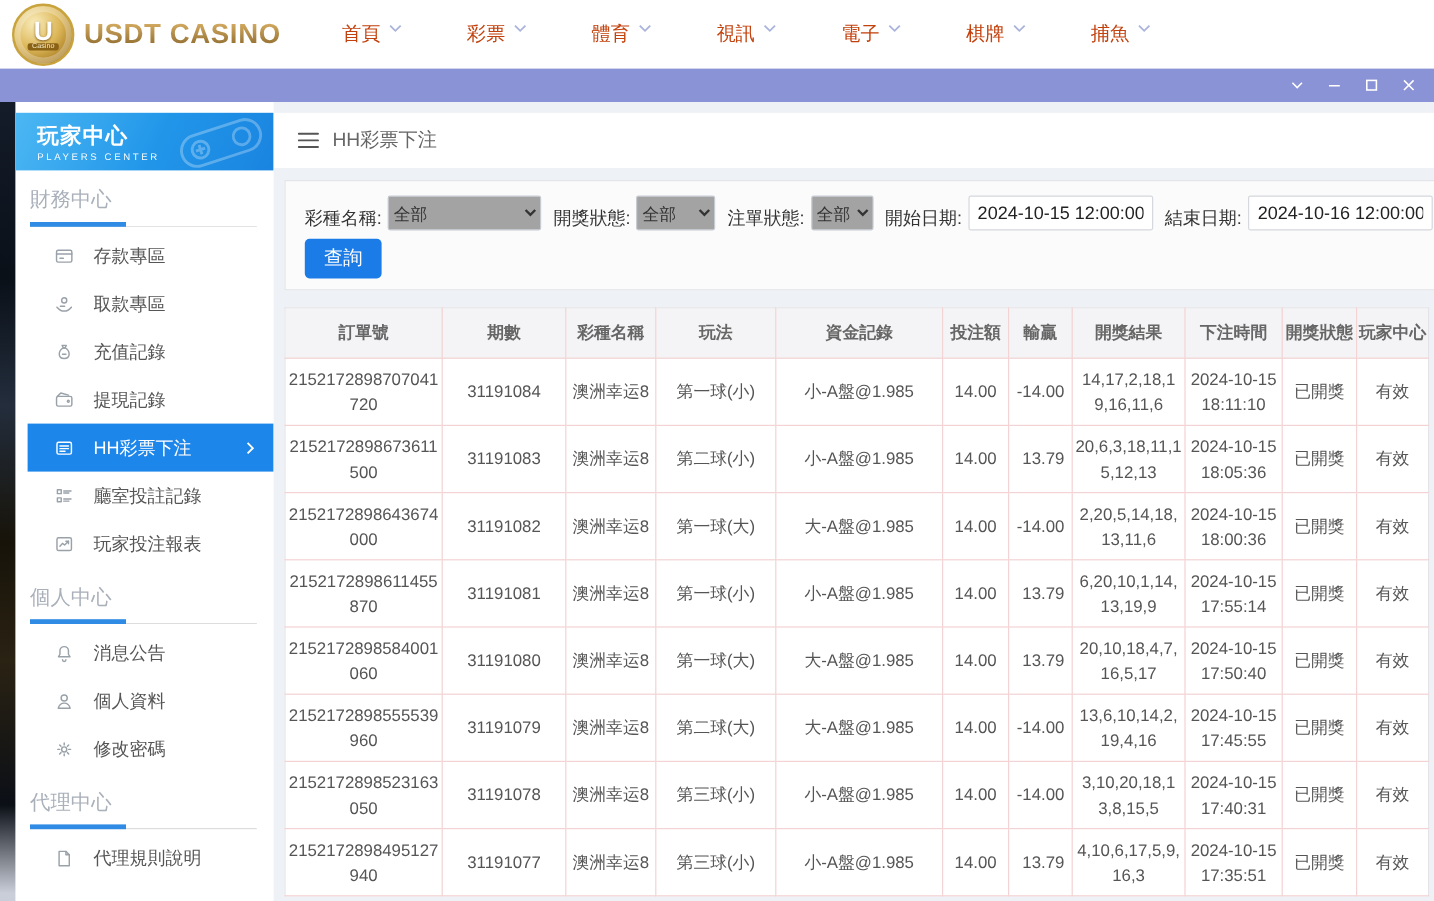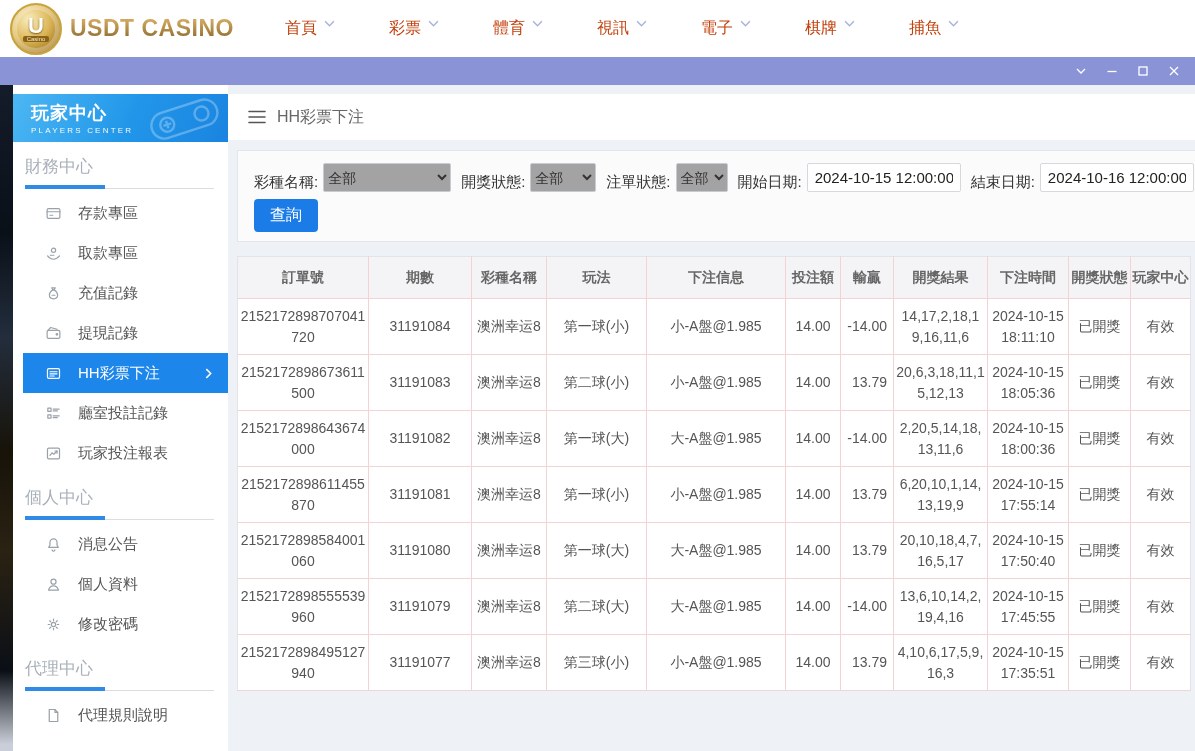--- a/index.html
+++ b/index.html
@@ -366,21 +366,21 @@
             <col style="width: 81px;">
             <col style="width: 62px;">
             <col style="width: 60px;">
           </colgroup>
         <thead>
             <tr>
               <th>訂單號</th>
               <th>期數</th>
               <th>彩種名稱</th>
               <th>玩法</th>
-              <th>下注信息</th>
+              <th>資金記錄</th>
               <th>投注額</th>
               <th>輸贏</th>
               <th>開獎結果</th>
               <th>下注時間</th>
               <th>開獎狀態</th>
               <th>玩家中心</th>
             </tr>
           </thead>
         <tbody>
             <tr>
@@ -455,20 +455,33 @@
               <td>第二球(大)</td>
               <td>大-A盤@1.985</td>
               <td>14.00</td>
               <td class="winloss">-14.00</td>
               <td class="brk">13,6,10,14,2,19,4,16</td>
               <td>2024-10-15 17:45:55</td>
               <td>已開獎</td>
               <td>有效</td>
             </tr>
             <tr>
+              <td class="brk">2152172898523163050</td>
+              <td>31191078</td>
+              <td>澳洲幸运8</td>
+              <td>第三球(小)</td>
+              <td>小-A盤@1.985</td>
+              <td>14.00</td>
+              <td class="winloss">-14.00</td>
+              <td class="brk">3,10,20,18,13,8,15,5</td>
+              <td>2024-10-15 17:40:31</td>
+              <td>已開獎</td>
+              <td>有效</td>
+            </tr>
+            <tr>
               <td class="brk">2152172898495127940</td>
               <td>31191077</td>
               <td>澳洲幸运8</td>
               <td>第三球(小)</td>
               <td>小-A盤@1.985</td>
               <td>14.00</td>
               <td class="winloss">13.79</td>
               <td class="brk">4,10,6,17,5,9,16,3</td>
               <td>2024-10-15 17:35:51</td>
               <td>已開獎</td>

